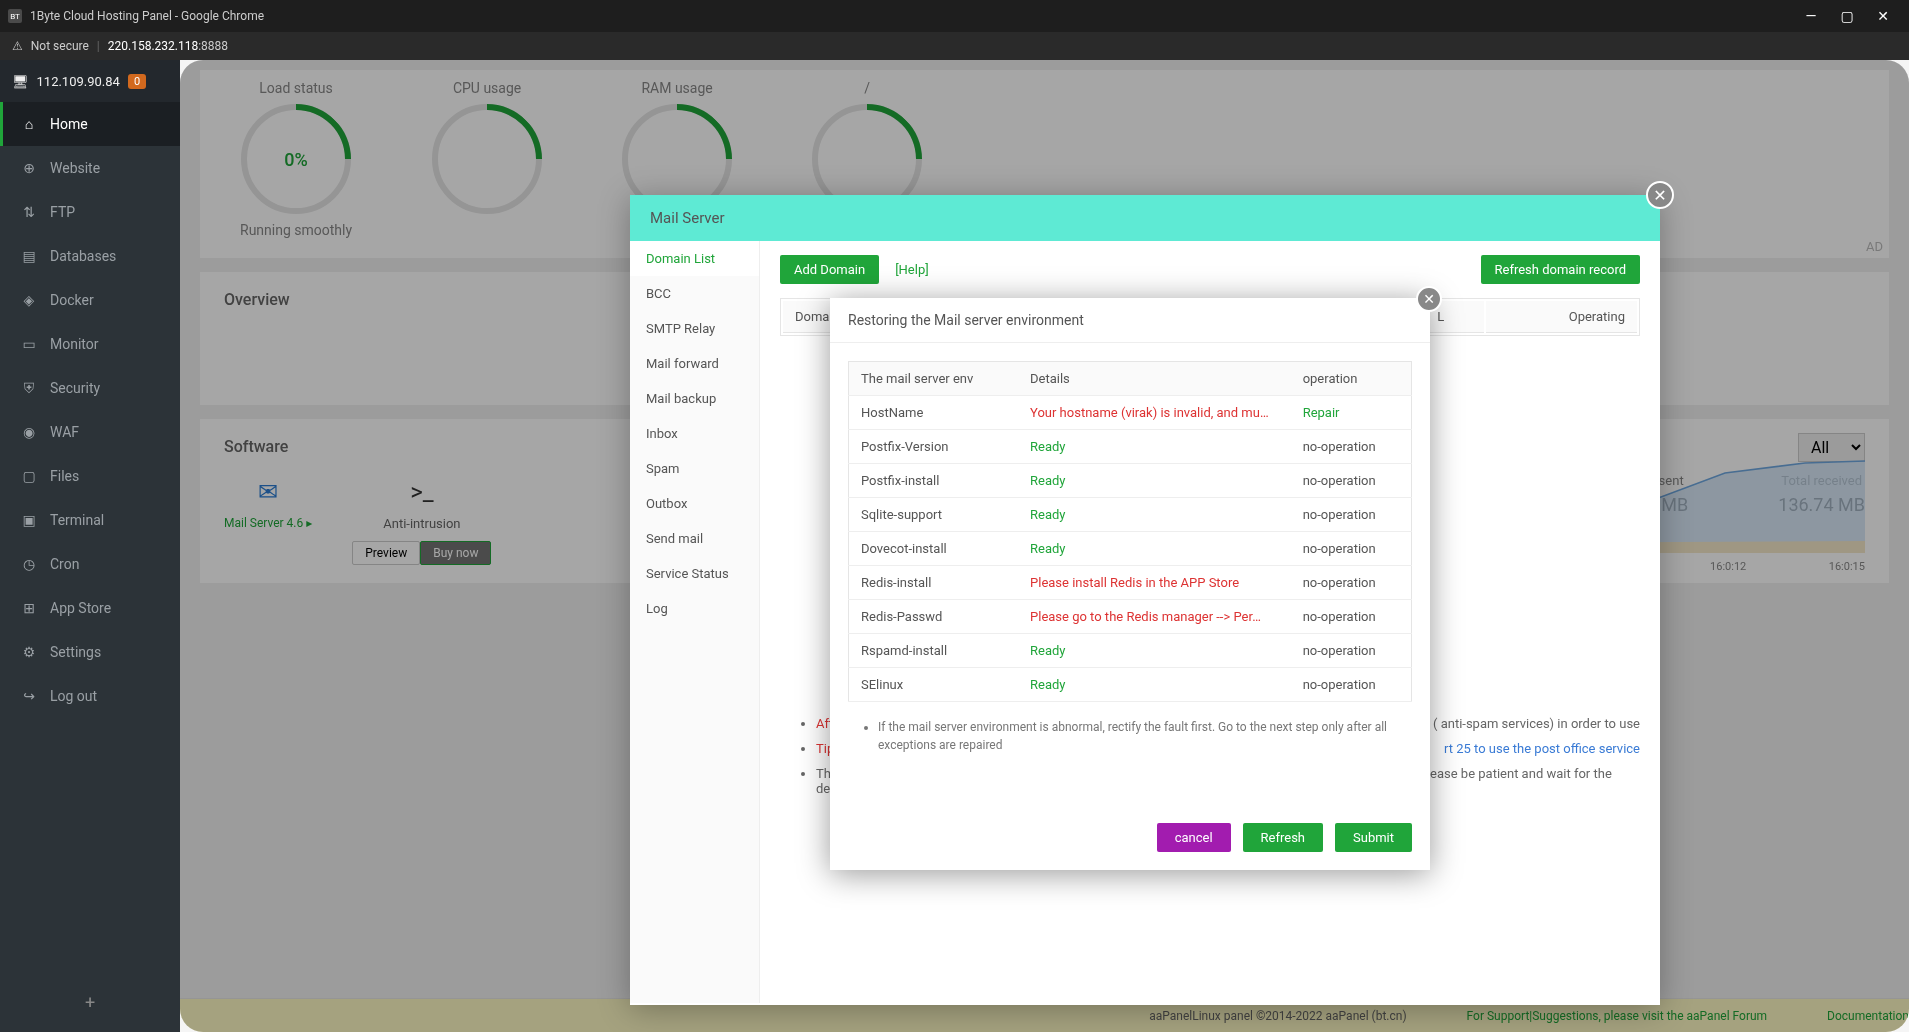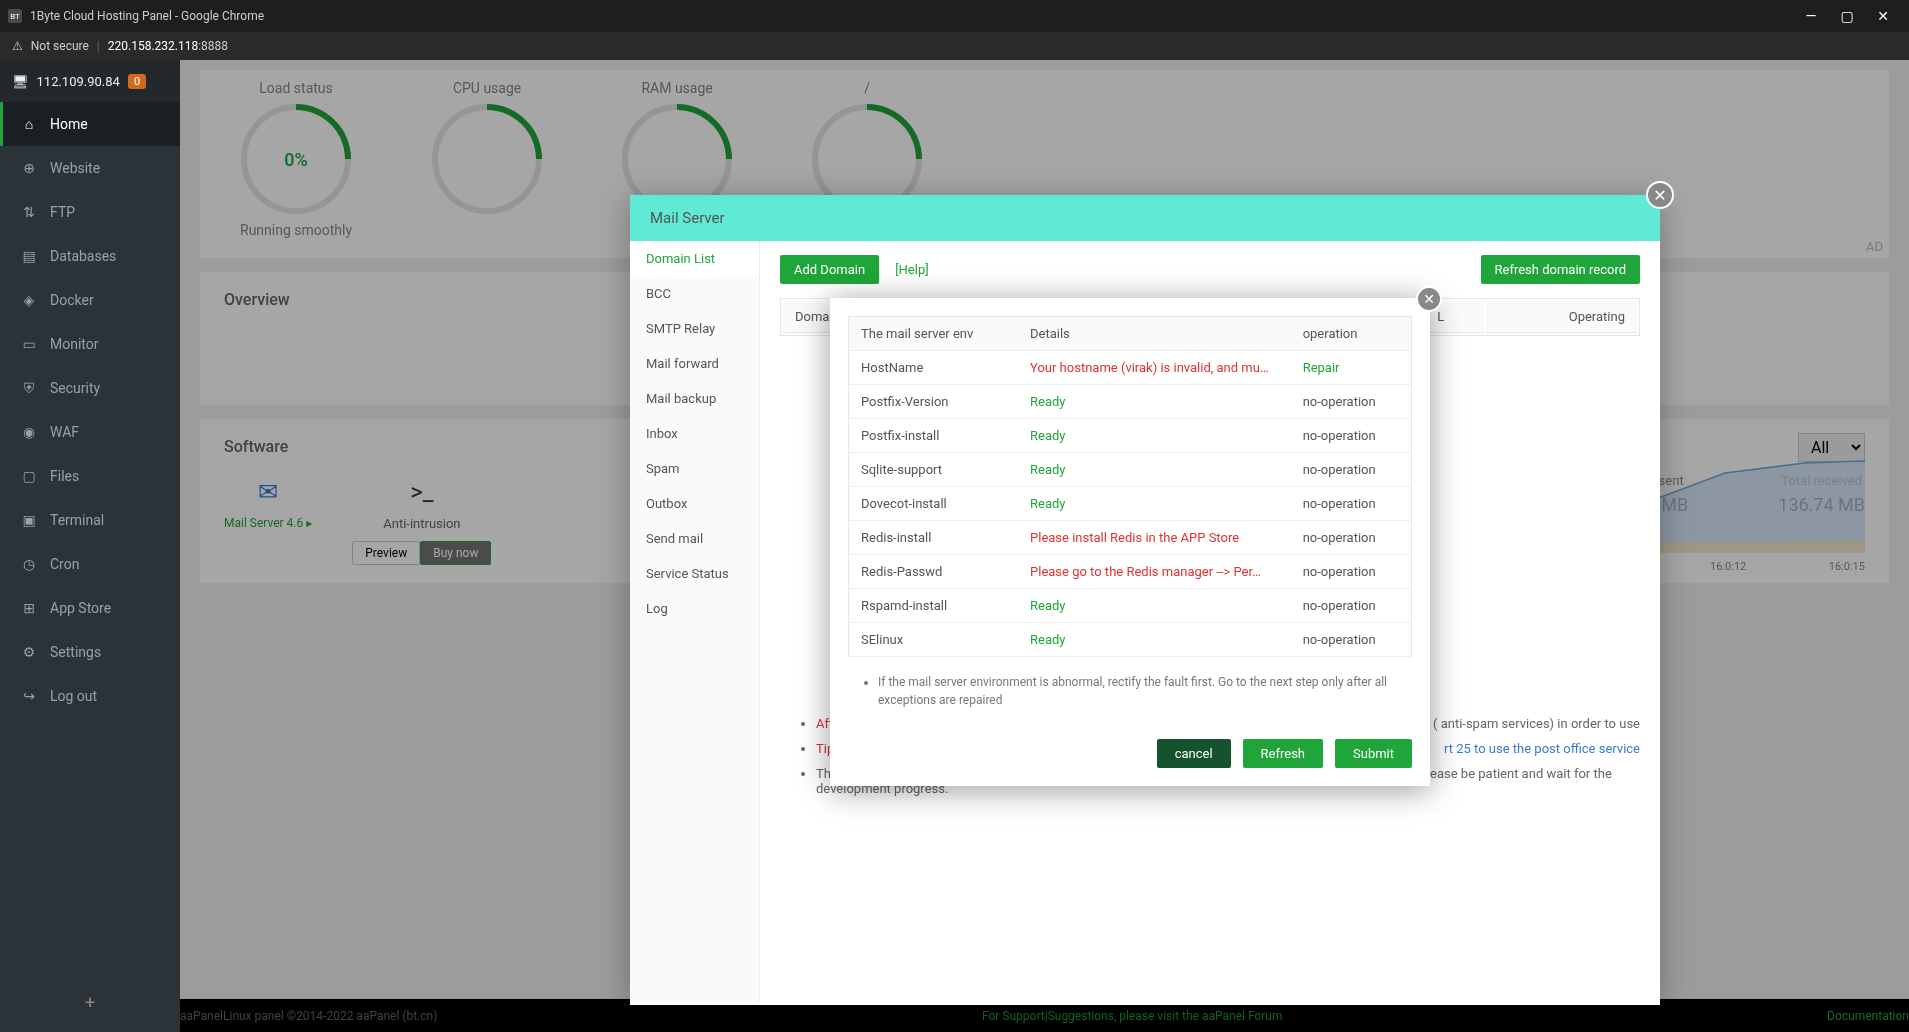--- a/index.html
+++ b/index.html
@@ -14,21 +14,21 @@
 .main { display: flex; height: calc(100% - 60px); background: #f5f5f5; }
 .sidebar { width: 180px; background: #2c3338; color: #bbb; display: flex; flex-direction: column; }
 .sidebar .ipbar { height: 42px; display: flex; align-items: center; padding: 0 12px; background: #23282d; color: #eee; font-size: 13px; }
 .sidebar .ipbar .ipicon { margin-right: 8px; }
 .sidebar .ipbar .badge { margin-left: 8px; background: #d2691e; color: #fff; border-radius: 3px; padding: 1px 6px; font-size: 11px; }
 .sidebar .nav { flex: 1; }
 .sidebar .nav .item { height: 44px; display: flex; align-items: center; padding: 0 20px; font-size: 14px; cursor: pointer; color: #9aa0a5; }
 .sidebar .nav .item.active { background: #1b1f23; color: #fff; border-left: 3px solid #20a53a; padding-left: 17px; }
 .sidebar .nav .item .nicon { width: 18px; margin-right: 12px; text-align: center; font-size: 14px; }
 .sidebar .addbtn { height: 40px; text-align: center; color: #888; font-size: 18px; cursor: pointer; }
-.content { flex: 1; position: relative; background: #f0f0f0; overflow: hidden; }
+.content { flex: 1; position: relative; background: #f0f0f0; overflow: hidden; border-radius: 23px; }
 .dash { padding: 10px 20px; }
 .statrow { display: flex; gap: 80px; padding: 10px 40px 20px; background: #fff; }
 .stat { text-align: center; color: #888; font-size: 14px; }
 .stat .gauge { width: 110px; height: 110px; border: 6px solid #e5e5e5; border-radius: 50%; display: flex; align-items: center; justify-content: center; margin: 8px auto; font-size: 18px; color: #20a53a; font-weight: 500; position: relative; }
 .stat .gauge::before { content: ''; position: absolute; inset: -6px; border: 6px solid transparent; border-top-color: #20a53a; border-radius: 50%; transform: rotate(45deg); }
 .overview { background: #fff; margin-top: 14px; padding: 18px 24px; }
 .overview h3 { font-weight: 500; color: #666; font-size: 16px; }
 .sitecard { text-align: center; margin-top: 20px; color: #888; }
 .sitecard .big { font-size: 28px; color: #20a53a; margin-top: 6px; }
 .software { background: #fff; margin-top: 14px; padding: 18px 24px; position: relative; }
@@ -40,21 +40,21 @@
 .softbtns { margin-top: 10px; display: flex; justify-content: center; }
 .softbtns button { padding: 4px 12px; font-size: 12px; border: 1px solid #ccc; background: #fff; cursor: pointer; border-radius: 2px; }
 .softbtns .buy { background: #737373; color: #fff; border-color: #20a53a; }
 .traffic { position: absolute; right: 24px; top: 54px; display: flex; gap: 90px; color: #888; font-size: 13px; text-align: center; }
 .traffic .tval { font-size: 18px; color: #444; margin-top: 6px; }
 .allsel { position: absolute; right: 24px; top: 14px; }
 .allsel select { padding: 3px 18px 3px 8px; border: 1px solid #ccc; font-size: 16px; }
 .chart { position: absolute; right: 24px; bottom: 30px; width: 380px; height: 120px; }
 .chart svg { width: 100%; height: 100%; }
 .chartlabels { position: absolute; right: 24px; bottom: 10px; width: 380px; display: flex; justify-content: space-between; font-size: 11px; color: #888; }
-.footer { position: absolute; bottom: 0; left: 0; right: 0; height: 34px; background: #000000; display: flex; align-items: center; justify-content: space-between; gap: 60px; font-size: 12px; color: #666; border-top: 1px solid #e5e5e5; }
+.footer { position: absolute; bottom: 0; left: 0; right: 0; height: 34px; background: #fef9c3; display: flex; align-items: center; justify-content: flex-end; gap: 60px; font-size: 12px; color: #666; border-top: 1px solid #e5e5e5; }
 .footer a { color: #20a53a; text-decoration: none; }
 .dim-overlay { position: absolute; inset: 0; background: rgba(0,0,0,0.35); }
 .modal1 { position: absolute; left: 450px; top: 135px; width: 1030px; height: 810px; background: #fff; box-shadow: 0 4px 30px rgba(0,0,0,0.3); }
 .modal1 .mhdr { padding: 14px 20px; font-size: 15px; color: #555; background: #5eead4; }
 .modal1 .mclose { position: absolute; right: -14px; top: -14px; width: 28px; height: 28px; background: #888; color: #fff; border-radius: 50%; display: flex; align-items: center; justify-content: center; cursor: pointer; font-size: 16px; border: 2px solid #fff; }
 .modal1 .mbody { display: flex; height: calc(100% - 48px); }
 .modal1 .mside { width: 130px; background: #fafafa; border-right: 1px solid #eee; }
 .modal1 .mside .mitem { padding: 10px 16px; font-size: 13px; color: #555; cursor: pointer; }
 .modal1 .mside .mitem.active { background: #fff; color: #20a53a; }
 .modal1 .mmain { flex: 1; padding: 14px 20px; position: relative; }
@@ -76,21 +76,21 @@
 .modal2 table { width: 100%; border-collapse: collapse; border: 1px solid #e5e5e5; }
 .modal2 th, .modal2 td { padding: 9px 12px; font-size: 13px; text-align: left; border-bottom: 1px solid #eee; color: #555; }
 .modal2 th { background: #fafafa; font-weight: 400; }
 .modal2 td.ready { color: #20a53a; font-weight: 400; }
 .modal2 td.err { color: #d33; white-space: nowrap; overflow: hidden; text-overflow: ellipsis; max-width: 220px; }
 .modal2 td.repair { color: #20a53a; cursor: pointer; }
 .modal2 .tips { margin-top: 16px; padding-left: 30px; font-size: 12px; color: #777; }
 .modal2 .tips li { list-style: disc; line-height: 1.5; }
 .modal2 .m2foot { padding: 12px 18px 18px; text-align: right; }
 .modal2 .m2foot button { padding: 7px 18px; font-size: 13px; border: none; border-radius: 2px; cursor: pointer; margin-left: 8px; }
-.modal2 .btn-cancel { background: #14532d; color: #fff; }
+.modal2 .btn-cancel { background: #a21caf; color: #fff; margin-top: 39px; }
 .modal2 .btn-green2 { background: #20a53a; color: #fff; }
 .adtag { position: absolute; font-size: 13px; color: #bbb; }
 </style>
 </head>
 <body>
 
 <div class="titlebar">
   <div class="favicon">BT</div>
   <span>1Byte Cloud Hosting Panel - Google Chrome</span>
   <div class="spacer"></div>
@@ -298,20 +298,21 @@
             <li><span class="red">After</span><span style="float:right">( anti-spam services) in order to use</span></li>
             <li><span class="red">Tip:</span> <span class="blue" style="float:right">rt 25 to use the post office service</span></li>
             <li>The self-built post office version is the base version. It only provides basic functions. For more functions, please be patient and wait for the development progress.</li>
           </ul>
         </div>
       </div>
     </div>
 
     <div class="modal2">
       <div class="m2close">✕</div>
+      <div class="m2hdr">Restoring the Mail server environment</div>
       <div class="m2body">
         <table>
           <thead>
             <tr>
               <th>The mail server env</th>
               <th>Details</th>
               <th>operation</th>
             </tr>
           </thead>
           <tbody id="envrows">

